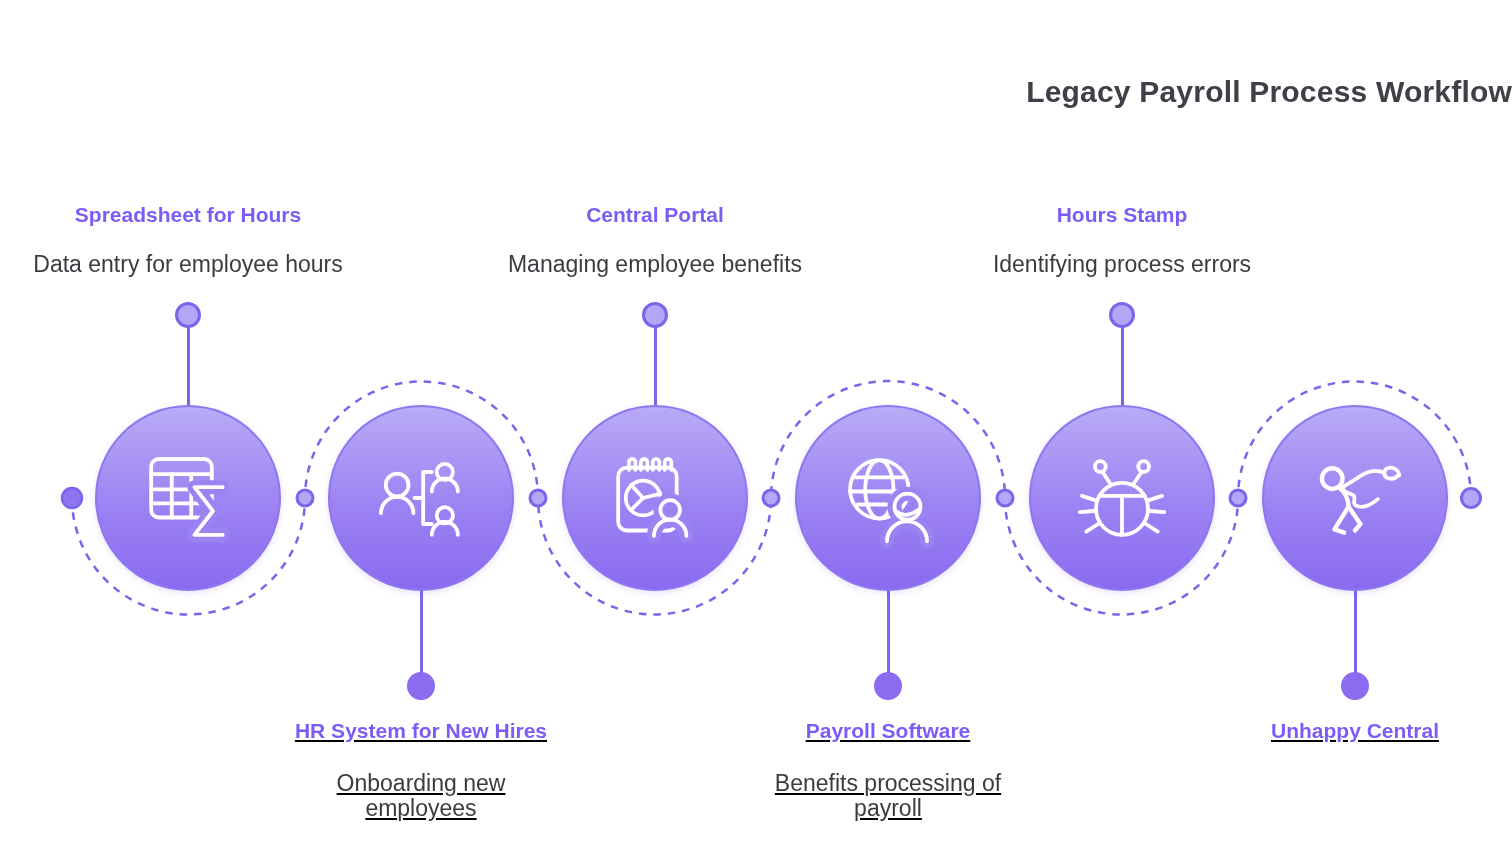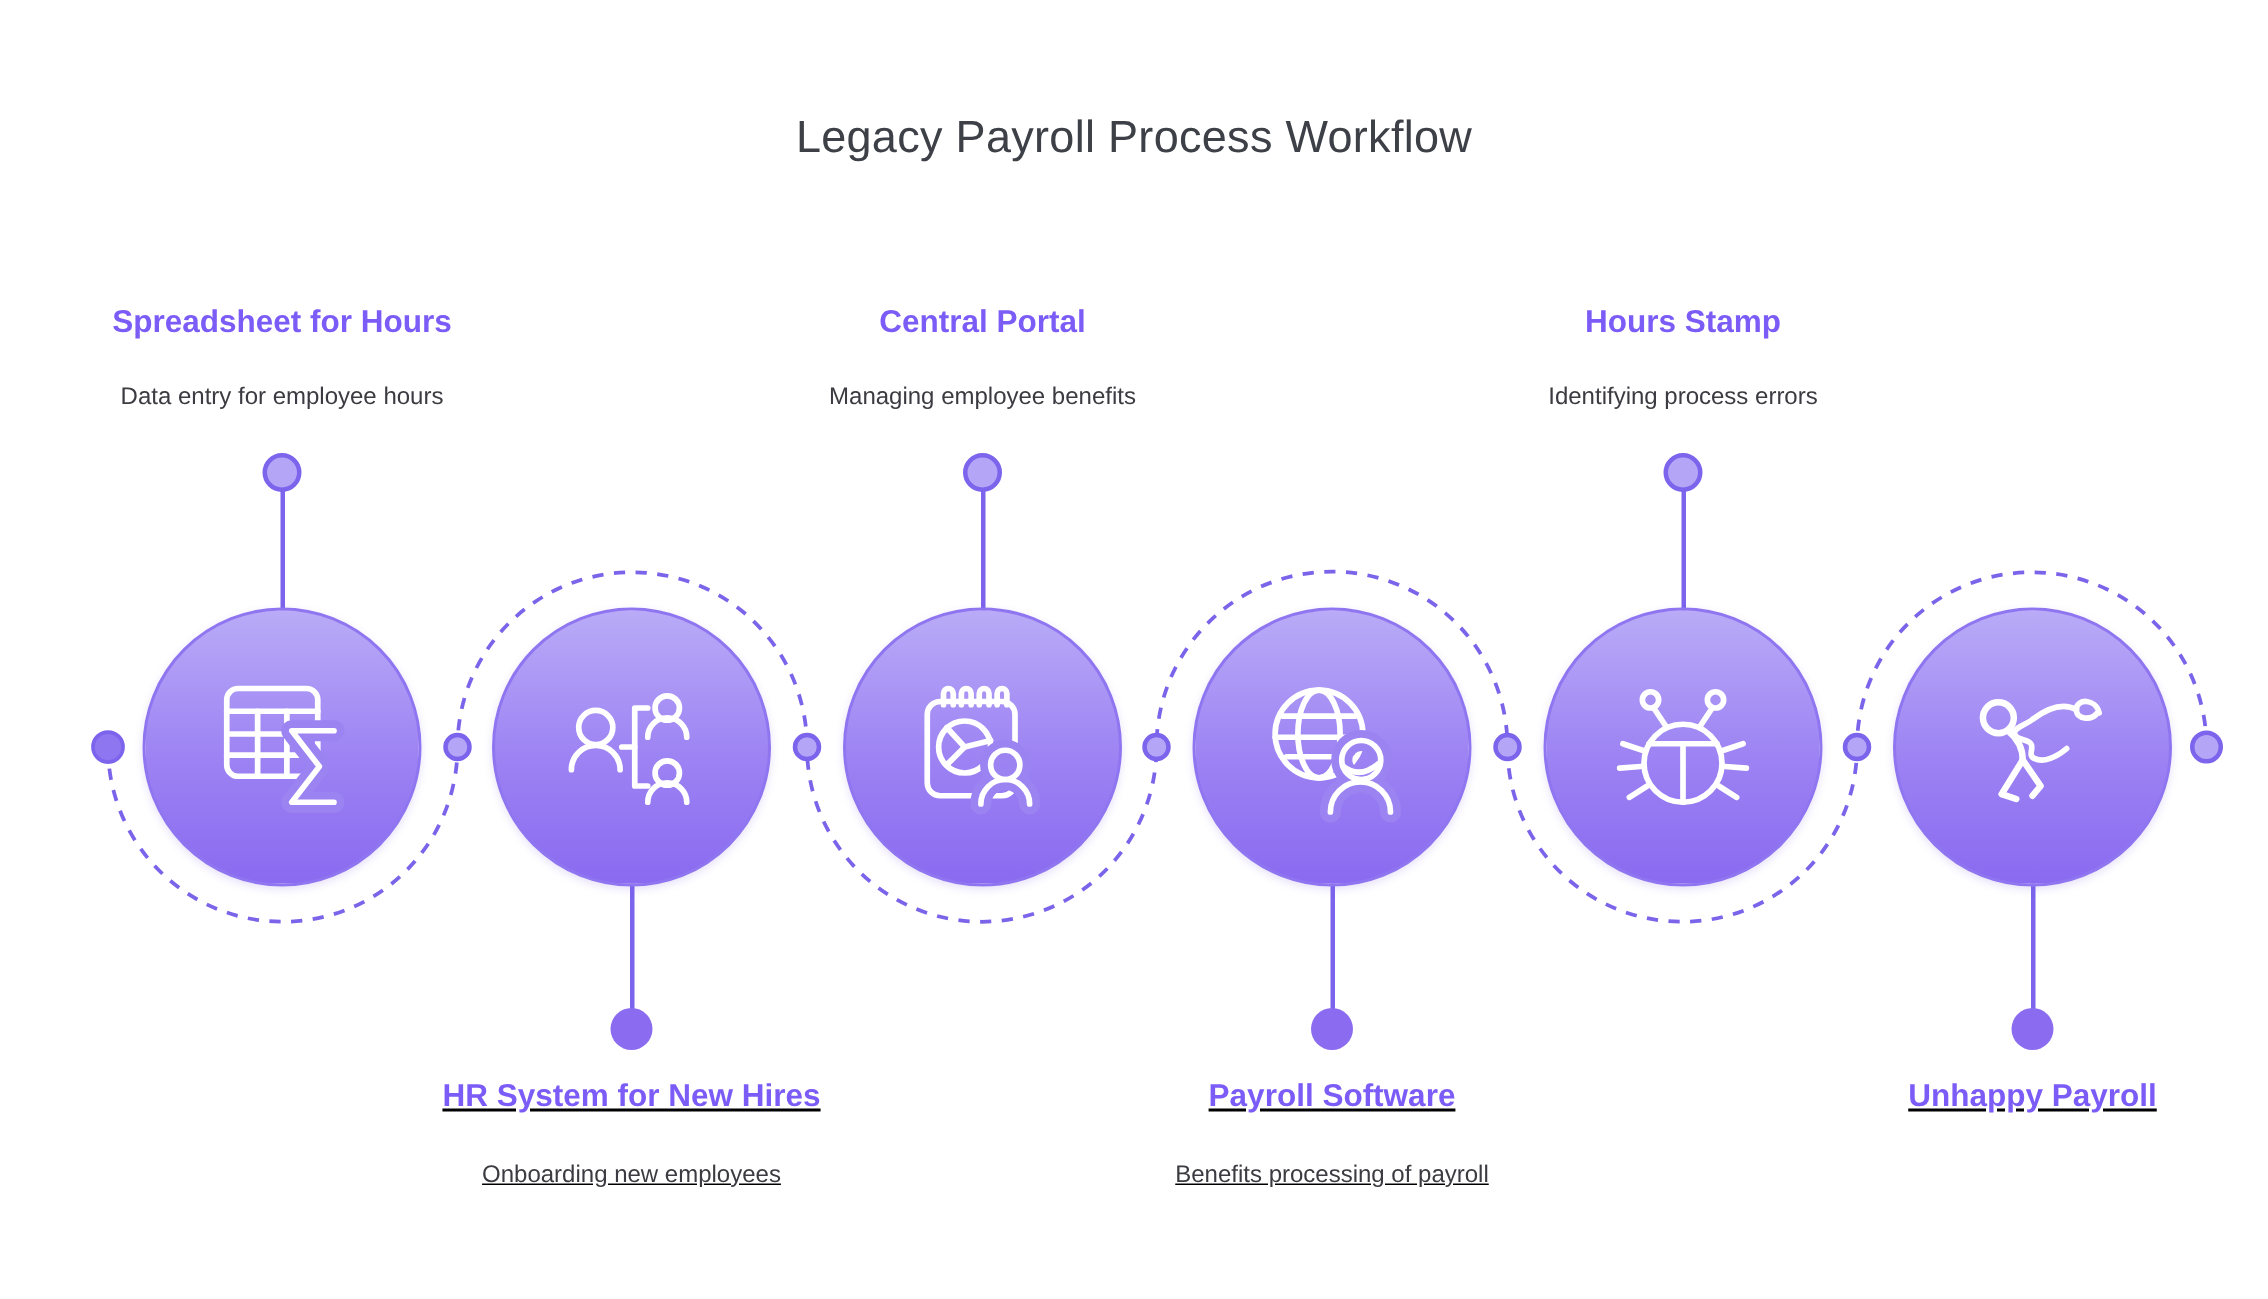--- a/index.html
+++ b/index.html
@@ -2,21 +2,21 @@
 <html><head>
 <meta charset="utf-8">
 <style>
   * { margin:0; padding:0; box-sizing:border-box; }
   html,body { width:1512px; height:866px; background:#ffffff; overflow:hidden;
               font-family:"Liberation Sans", sans-serif; }
   .canvas { position:relative; width:1512px; height:866px; background:#ffffff; }
 
   .diagram-title {
     position:absolute; top:75px; left:0; width:1512px;
-    text-align:center; font-size:30px; font-weight:400; color:#3d4046;
+    text-align:right; font-size:30px; font-weight:700; color:#3d4046;
     letter-spacing:.2px;
   }
 
   .connector-svg { position:absolute; top:0; left:0; pointer-events:none; }
   .wave-path { fill:none; stroke:#7b64ea; stroke-width:2.5; stroke-dasharray:7.5 7; }
   .jdot-solid { fill:#8e76f1; stroke:#7c64ec; stroke-width:2.5; }
   .jdot-light { fill:#b5a5f6; stroke:#7c64ec; stroke-width:3; }
 
   .step { position:absolute; top:0; width:0; height:866px; }
 
@@ -45,21 +45,21 @@
   .stem-dot-bottom {
     position:absolute; top:672px; left:-14px; width:28px; height:28px;
     border-radius:50%; background:#8b6cf0;
   }
 
   .labels { position:absolute; text-align:center; }
   .labels-top { top:198px; left:-170px; width:340px; }
   .labels-bottom { top:714px; left:-150px; width:300px;text-decoration:underline; }
   .step-title { font-size:21px; line-height:33px; font-weight:700; color:#7c5cf7; }
   .labels-bottom .step-title { max-width:262px; margin:0 auto; }
-  .step-desc { font-size:16px; line-height:25px; font-weight:400; color:#3b3b41; }
+  .step-desc { font-size:23px; line-height:25px; font-weight:400; color:#3b3b41; }
   .labels-top .step-desc { margin-top:21px; }
   .labels-bottom .step-desc { margin-top:24px; max-width:282px; margin-left:auto; margin-right:auto; }
 </style>
 </head>
 <body>
 
 <div class="canvas">
 
   <h1 class="diagram-title">Legacy Payroll Process Workflow</h1>
 
@@ -226,17 +226,17 @@
           <path d="M42 56 L29 77 l9 3"></path>
           <path d="M42 56 L53 72 l-5 6"></path>
         </g>
         <g class="icon-stroke">
           <path d="M89 27 c-2 -9 -14 -9 -14 -2 c0 6 9 7 13 2"></path>
           <path d="M75 25 c-9 -5 -19 0 -27 6 c-5 4 -12 5 -11 9 c1 4 8 3 10 6 c2 3 -2 7 2 9 c6 3 14 -1 20 -6"></path>
         </g>
       </svg>
     </div>
     <div class="labels labels-bottom">
-      <div class="step-title">Unhappy Payroll</div>
+      <div class="step-title">Unhappy Central</div>
     </div>
   </div>
 
 </div>
 
 </body></html>

